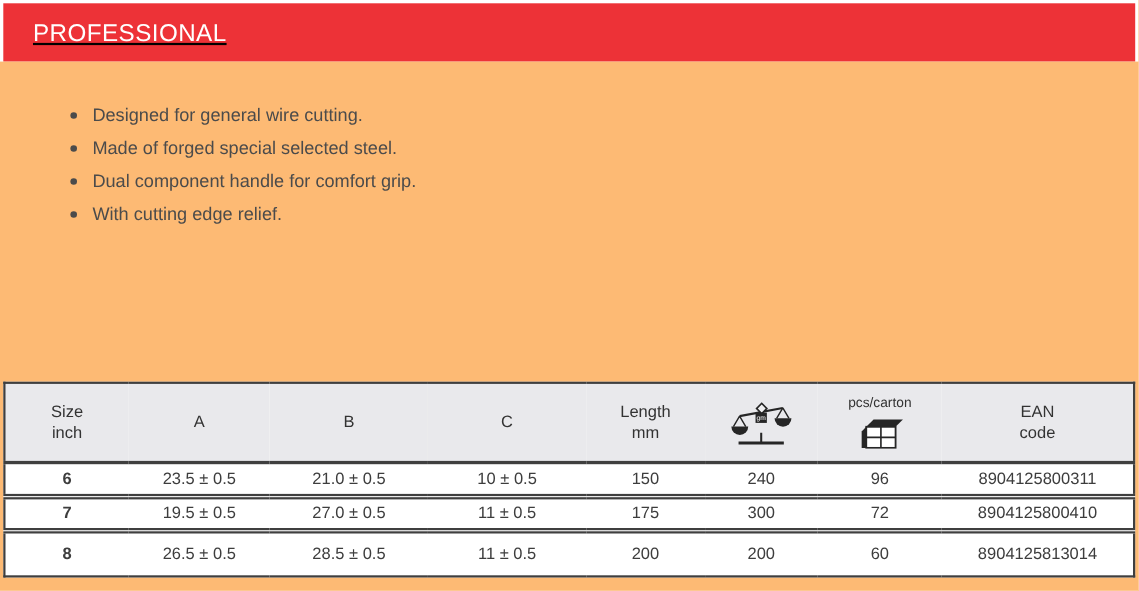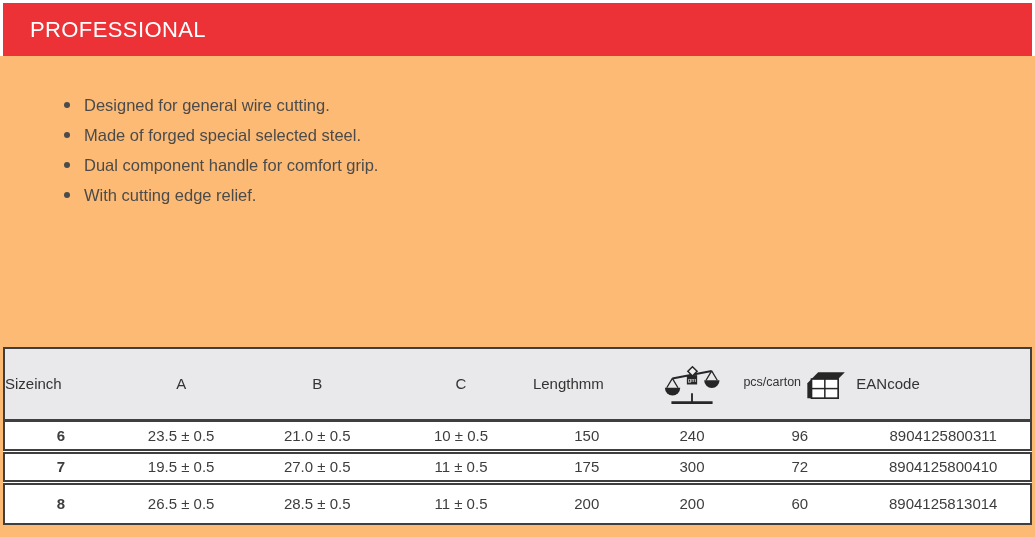--- a/index.html
+++ b/index.html
@@ -9,20 +9,21 @@
     background: #ffffff;
     font-family: "Liberation Sans", sans-serif;
     position: relative;
     overflow: hidden;
   }
   .red-bar {
     position: absolute; left: 3px; top: 3px; right: 3px; height: 53px;
     background: #ed3237;
     display: flex; align-items: center;
     padding-left: 27px;
+    text-decoration: underline;
   }
   .red-bar .title {
     color: #ffffff; font-size: 22px; font-weight: 500;
     letter-spacing: 0.4px; margin: 0;
   }
   .content {
     position: absolute; left: 0; right: 0; top: 56px; bottom: 0;
     background: #fdba74;
   }
   ul.features {
@@ -46,33 +47,33 @@
     border: 2px solid #3f3f3f;
   }
   table.spec-table thead th {
     background: #e9e9ec;
     border-bottom: 3px solid #3f3f3f;
     height: 72px;
     font-weight: 400; font-size: 15px; color: #333333;
     vertical-align: middle; text-align: center;
     padding: 0;
   }
-  .th-lines { display: flex; flex-direction: row; line-height: 19px; }
+  .th-lines { display: flex; flex-direction: column; line-height: 19px; }
   .th-small { font-size: 12.5px; line-height: 14px; margin-bottom: 3px; }
   table.spec-table tbody td {
     text-align: center; vertical-align: middle;
     font-size: 15px; color: #3d3d3d;
     height: 31px; padding: 0;
   }
   table.spec-table tbody tr:not(:last-child) td {
     border-bottom: 5px double #3f3f3f;
   }
   table.spec-table tbody tr:last-child td { height: 42px; }
   td.size-cell { font-weight: 700; font-size: 15.5px; }
-  .icon-stack { display: flex; align-items: center; gap: 2px; }
+  .icon-stack { display: flex; flex-direction: column; align-items: center; gap: 2px; }
   svg { display: block; }
 </style>
 </head>
 <body>
 
 <div class="red-bar">
   <h1 class="title">PROFESSIONAL</h1>
 </div>
 
 <div class="content">

